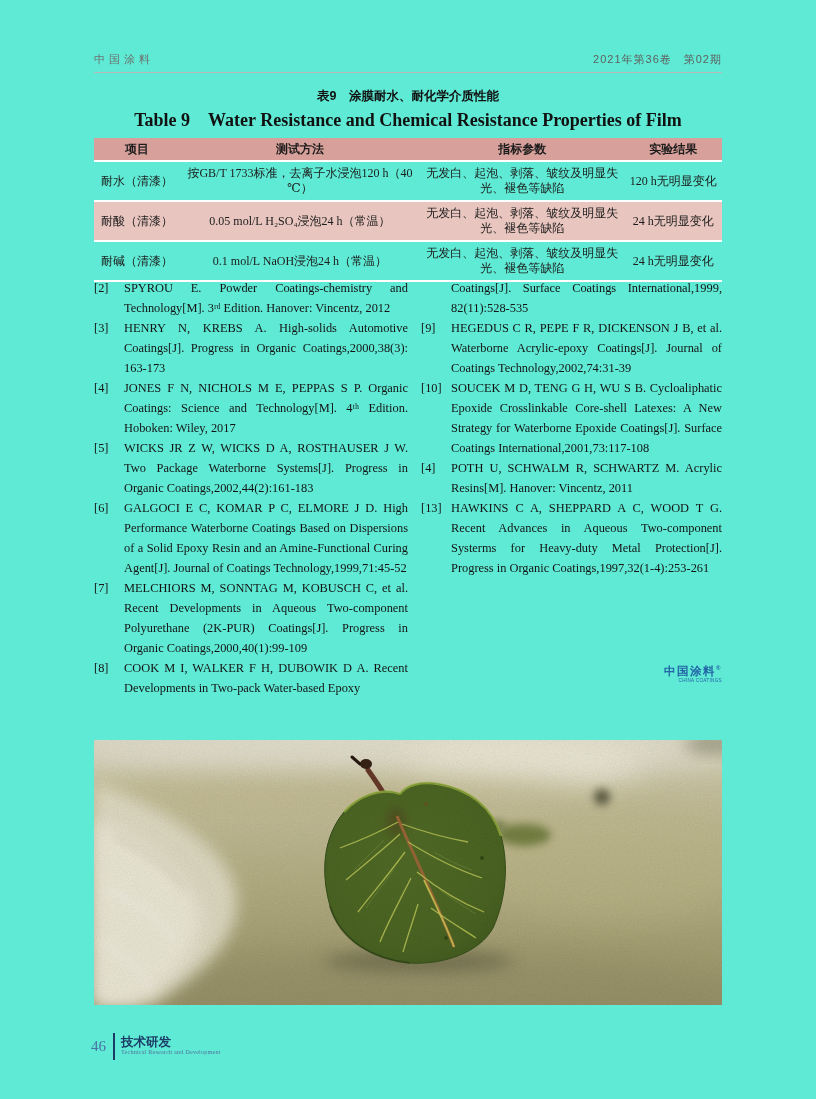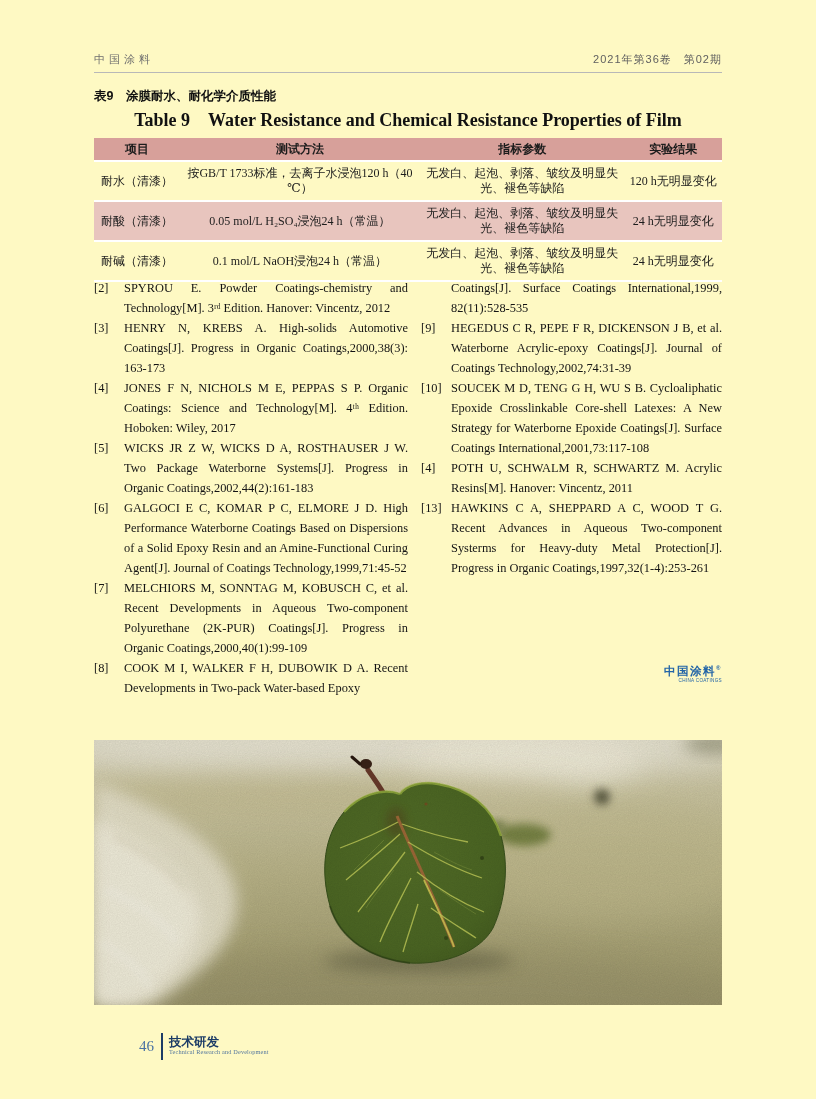--- a/index.html
+++ b/index.html
@@ -1,30 +1,30 @@
 <!DOCTYPE html>
 <html><head>
 <meta charset="utf-8">
 <style>
   html,body{margin:0;padding:0;background:#fff;}
-  .page{position:relative;width:816px;height:1099px;background:#fef9c3;overflow:hidden;
+  .page{position:relative;width:816px;height:1099px;background:#5eead4;overflow:hidden;
         font-family:"Liberation Serif","DejaVu Serif",serif;color:#1a1a1a;}
 
   
   .jheader{position:absolute;top:52px;left:94px;width:628px;display:flex;
            justify-content:space-between;align-items:flex-end;
            border-bottom:1px solid #b8b8b8;padding-bottom:5px;
            font-family:"Liberation Sans","DejaVu Sans",sans-serif;
            font-size:11px;color:#6e6e6e;}
   .jheader .left{letter-spacing:4px;}
   .jheader .right{letter-spacing:1px;color:#606060;}
 
   
   .tblock{position:absolute;top:88px;left:94px;width:628px;}
-  .t-title-zh{text-align:left;font-weight:bold;font-size:12.5px;
+  .t-title-zh{text-align:center;font-weight:bold;font-size:12.5px;
               font-family:"Liberation Sans","DejaVu Sans",sans-serif;color:#111;}
   .t-title-en{text-align:center;font-weight:bold;font-size:18px;margin-top:3px;color:#111;}
   table.spec{width:100%;border-collapse:collapse;margin-top:6px;
              font-size:12px;color:#1c1c1c;border-bottom:2px solid #e8c5be;}
   table.spec th{background:#d7a09a;font-weight:bold;height:22px;
                 text-align:center;border-bottom:2px solid #fff;padding:0 2px;}
   table.spec td{height:36px;text-align:center;vertical-align:middle;
                 border-bottom:2px solid #fff;padding:1px 3px;line-height:15px;}
   table.spec tr.alt td{background:#e8c5be;}
   col.c1{width:13.7%}col.c2{width:38.2%}col.c3{width:32.6%}col.c4{width:15.5%}
@@ -43,21 +43,21 @@
   .logo .zh{font-weight:bold;font-size:11.5px;letter-spacing:1.5px;}
   .logo .tm{font-size:6px;vertical-align:super;}
   .logo .en{font-size:8px;letter-spacing:.5px;transform:scale(.58);
             transform-origin:right top;margin-top:-1px;}
 
   
   .photo{position:absolute;top:740px;left:94px;width:628px;height:265px;}
   .photo svg{display:block;}
 
   
-  .footer{position:absolute;top:1033px;left:91px;display:flex;align-items:center;margin-left:48px;}
+  .footer{position:absolute;top:1033px;left:91px;display:flex;align-items:center;}
   .pageno{font-size:15px;color:#4a72a3;margin-right:7px;}
   .fdiv{width:2px;height:27px;background:#1c3c66;margin-right:6px;}
   .fsec{display:flex;flex-direction:column;}
   .fsec .zh{font-family:"Liberation Sans","DejaVu Sans",sans-serif;font-weight:bold;
             font-size:12.5px;color:#1c3c66;line-height:14px;}
   .fsec .en{font-size:8px;color:#54779e;transform:scale(.78);transform-origin:left top;
             letter-spacing:.2px;line-height:9px;}
 </style>
 </head>
 <body>

